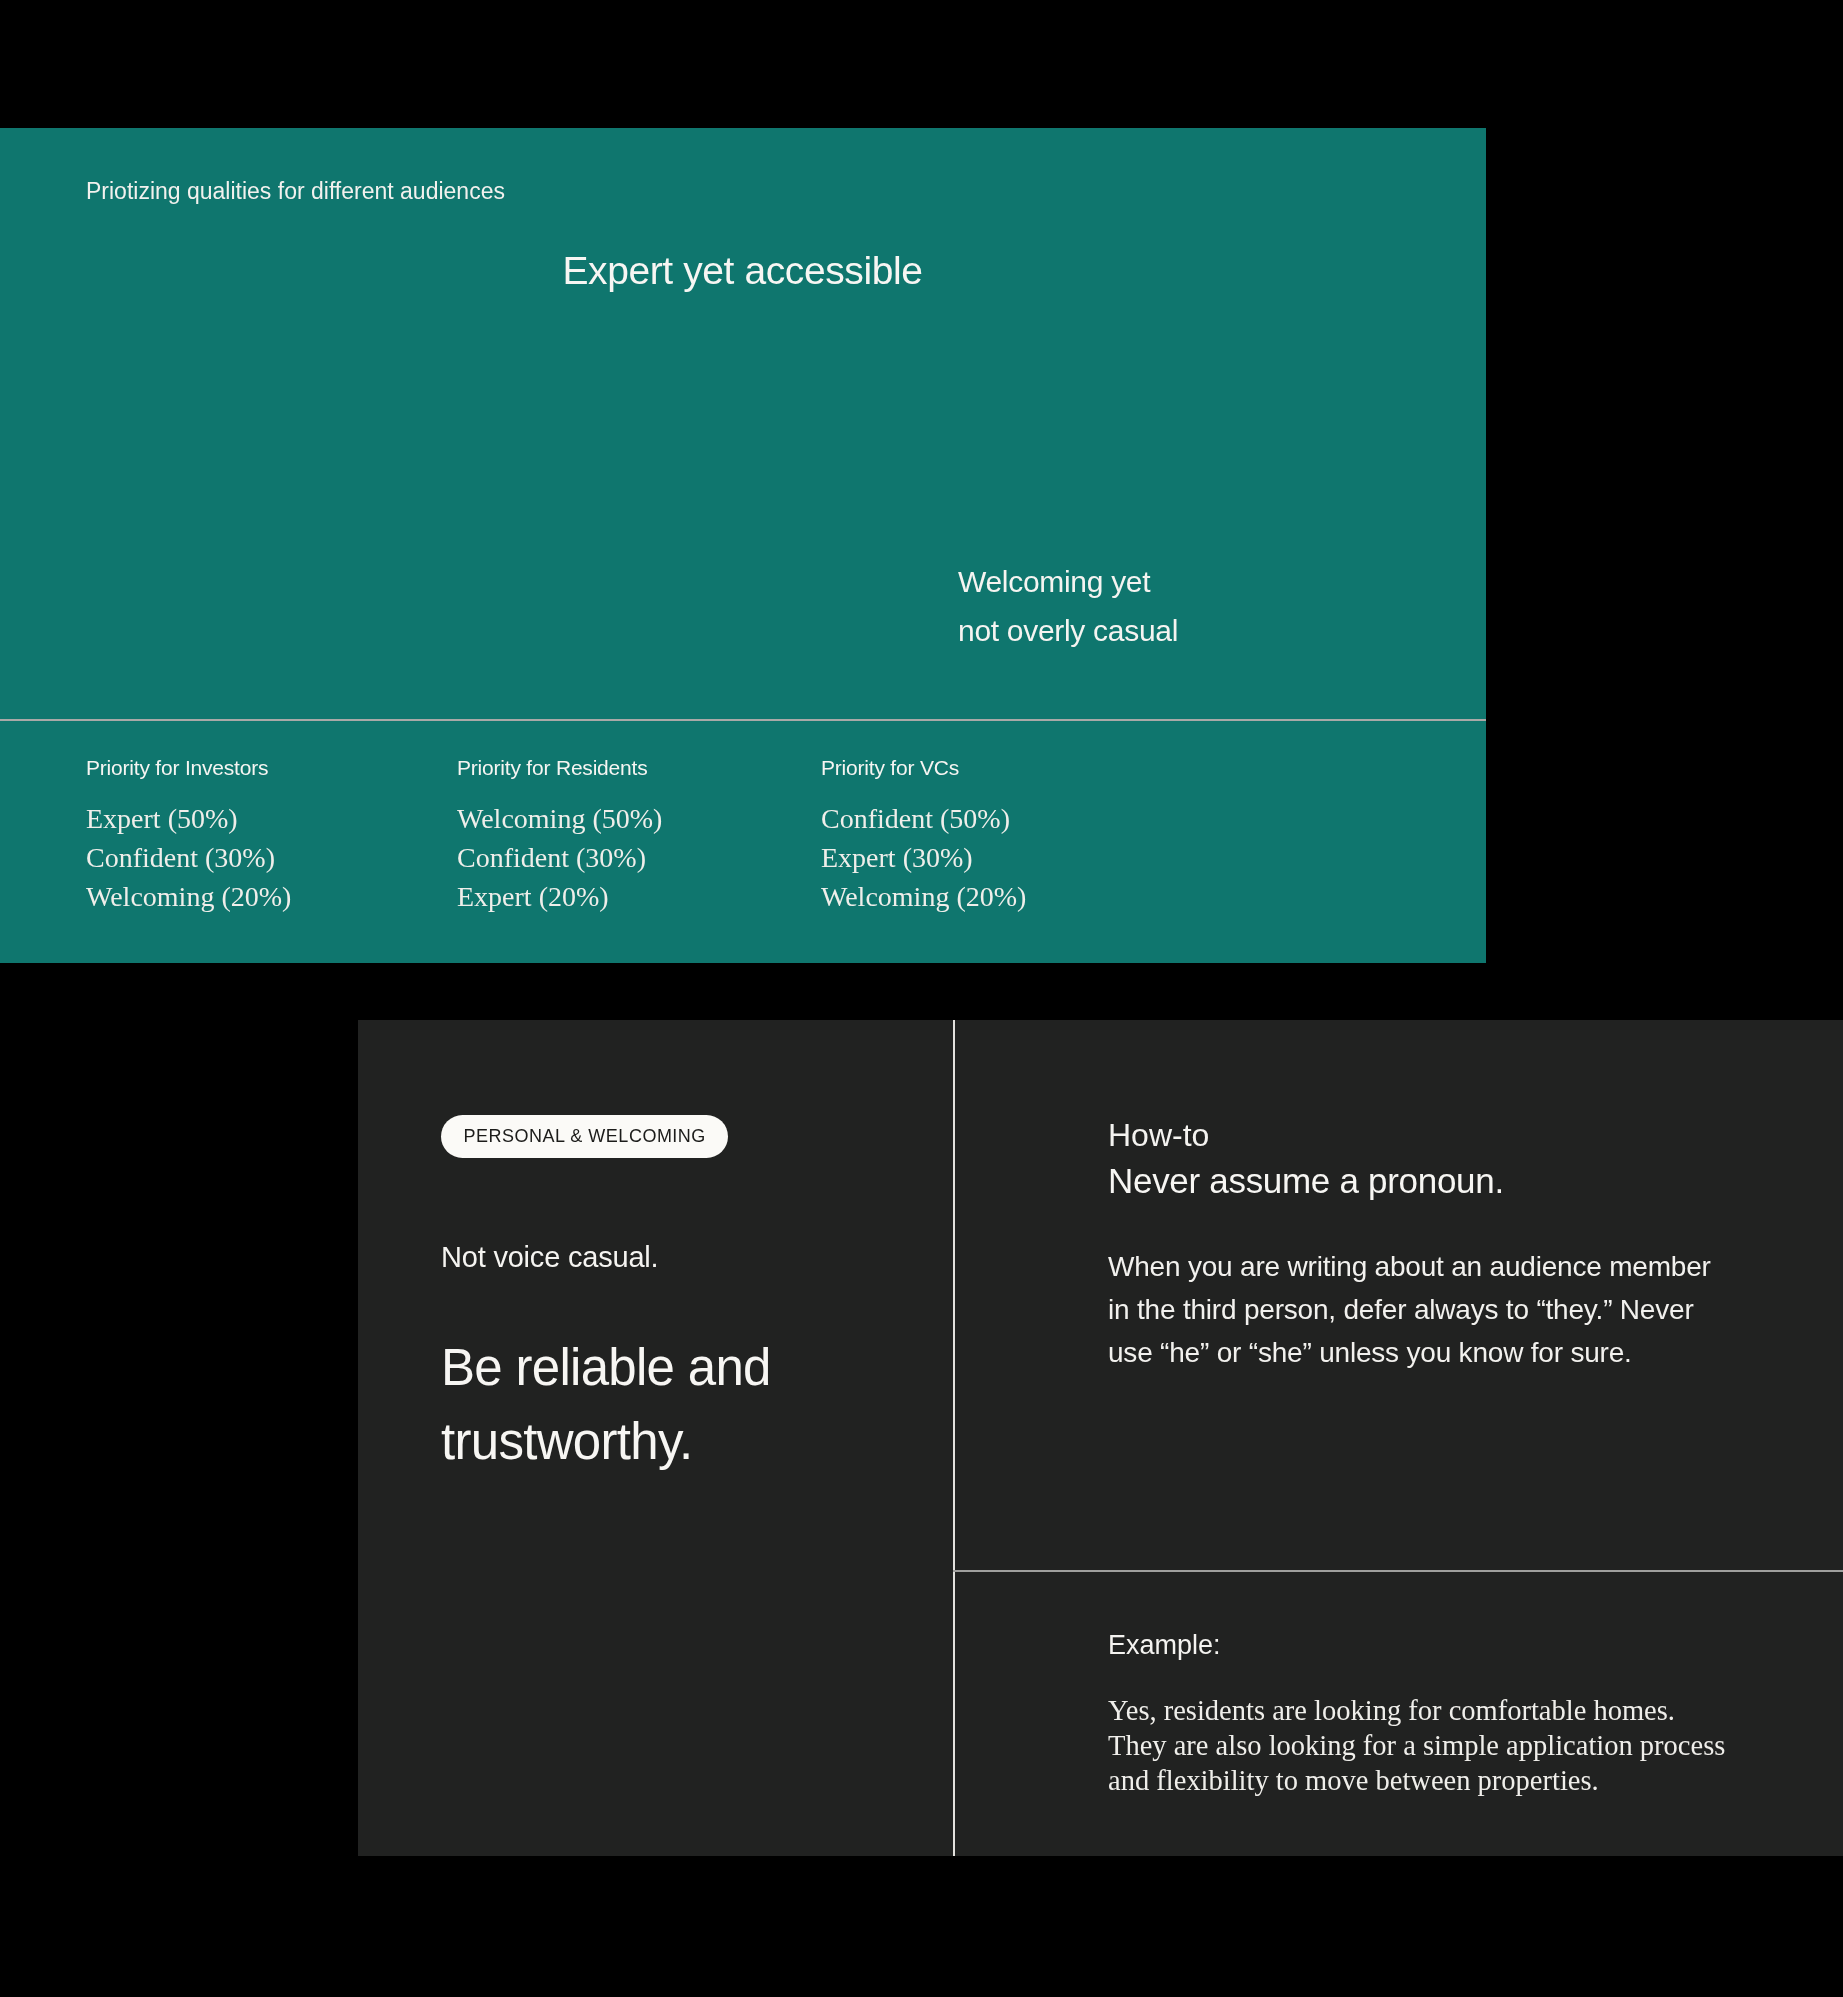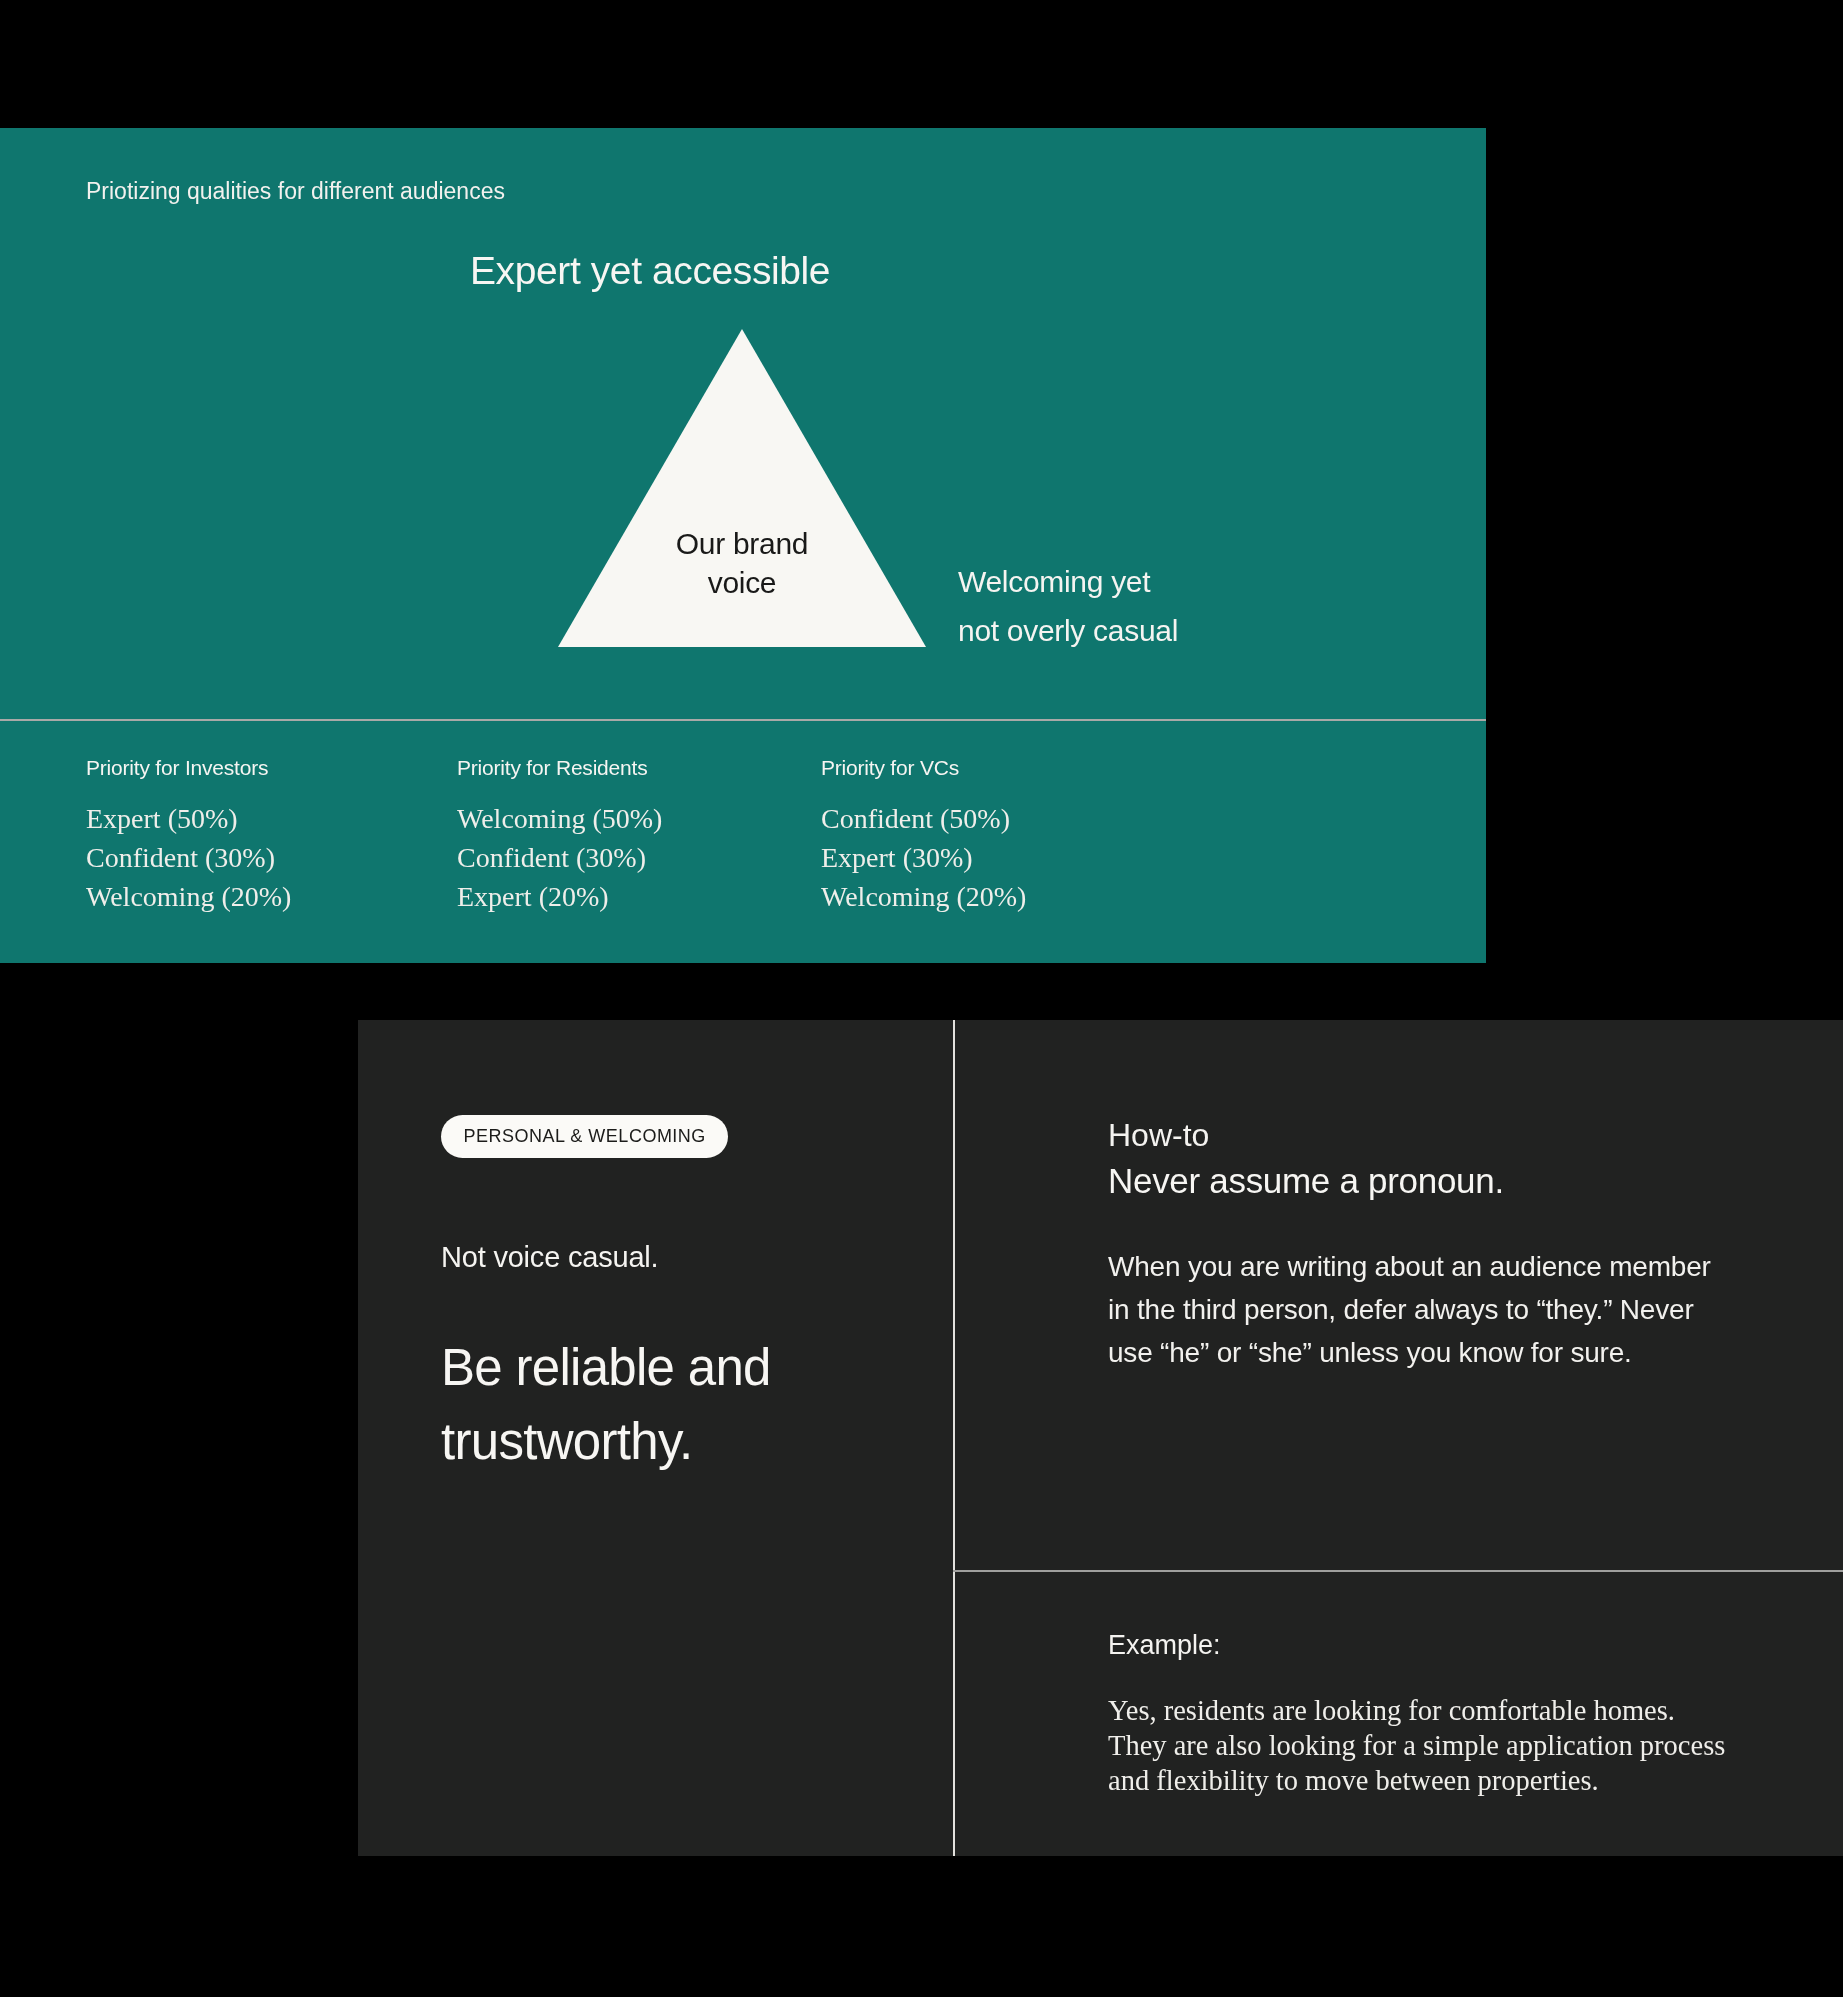--- a/index.html
+++ b/index.html
@@ -10,21 +10,21 @@
   .top-panel {
     position: absolute; left: 0; top: 128px; width: 1486px; height: 835px;
     background: #0f766e;
   }
   .kicker {
     position: absolute; left: 86px; top: 50px;
     font-size: 23px; letter-spacing: 0; color: #f2f1ee;
   }
   .pyramid-title {
     position: absolute; left: 470px; top: 121px; width: 545px;
-    text-align: left; font-size: 39px; letter-spacing: -0.4px; color: #f7f6f3;
+    text-align: center; font-size: 39px; letter-spacing: -0.4px; color: #f7f6f3;
   }
   .triangle {
     position: absolute; left: 558px; top: 201px; width: 368px; height: 318px;
     background: #f8f7f3;
     clip-path: polygon(50% 0, 100% 100%, 0 100%);
     display: flex; justify-content: center; align-items: flex-start;
   }
   .triangle-label {
     margin-top: 195px; text-align: center; color: #191918;
     font-size: 30px; line-height: 39px; white-space: pre-line; letter-spacing: -0.3px;
@@ -98,24 +98,20 @@
     white-space: pre-line;
   }
 </style>
 </head>
 <body>
 
 <div class="top-panel">
   <div class="kicker">Priotizing qualities for different audiences</div>
   <div class="pyramid-title">Expert yet accessible</div>
 
-  <div class="triangle">
-    <div class="triangle-label">Our brand
-voice</div>
-  </div>
 
   <div class="side-label right">Welcoming yet
 not overly casual</div>
 
   <div class="top-divider"></div>
 
   <div class="priority-col col-1">
     <div class="col-title">Priority for Investors</div>
     <ul>
       <li>Expert (50%)</li>

